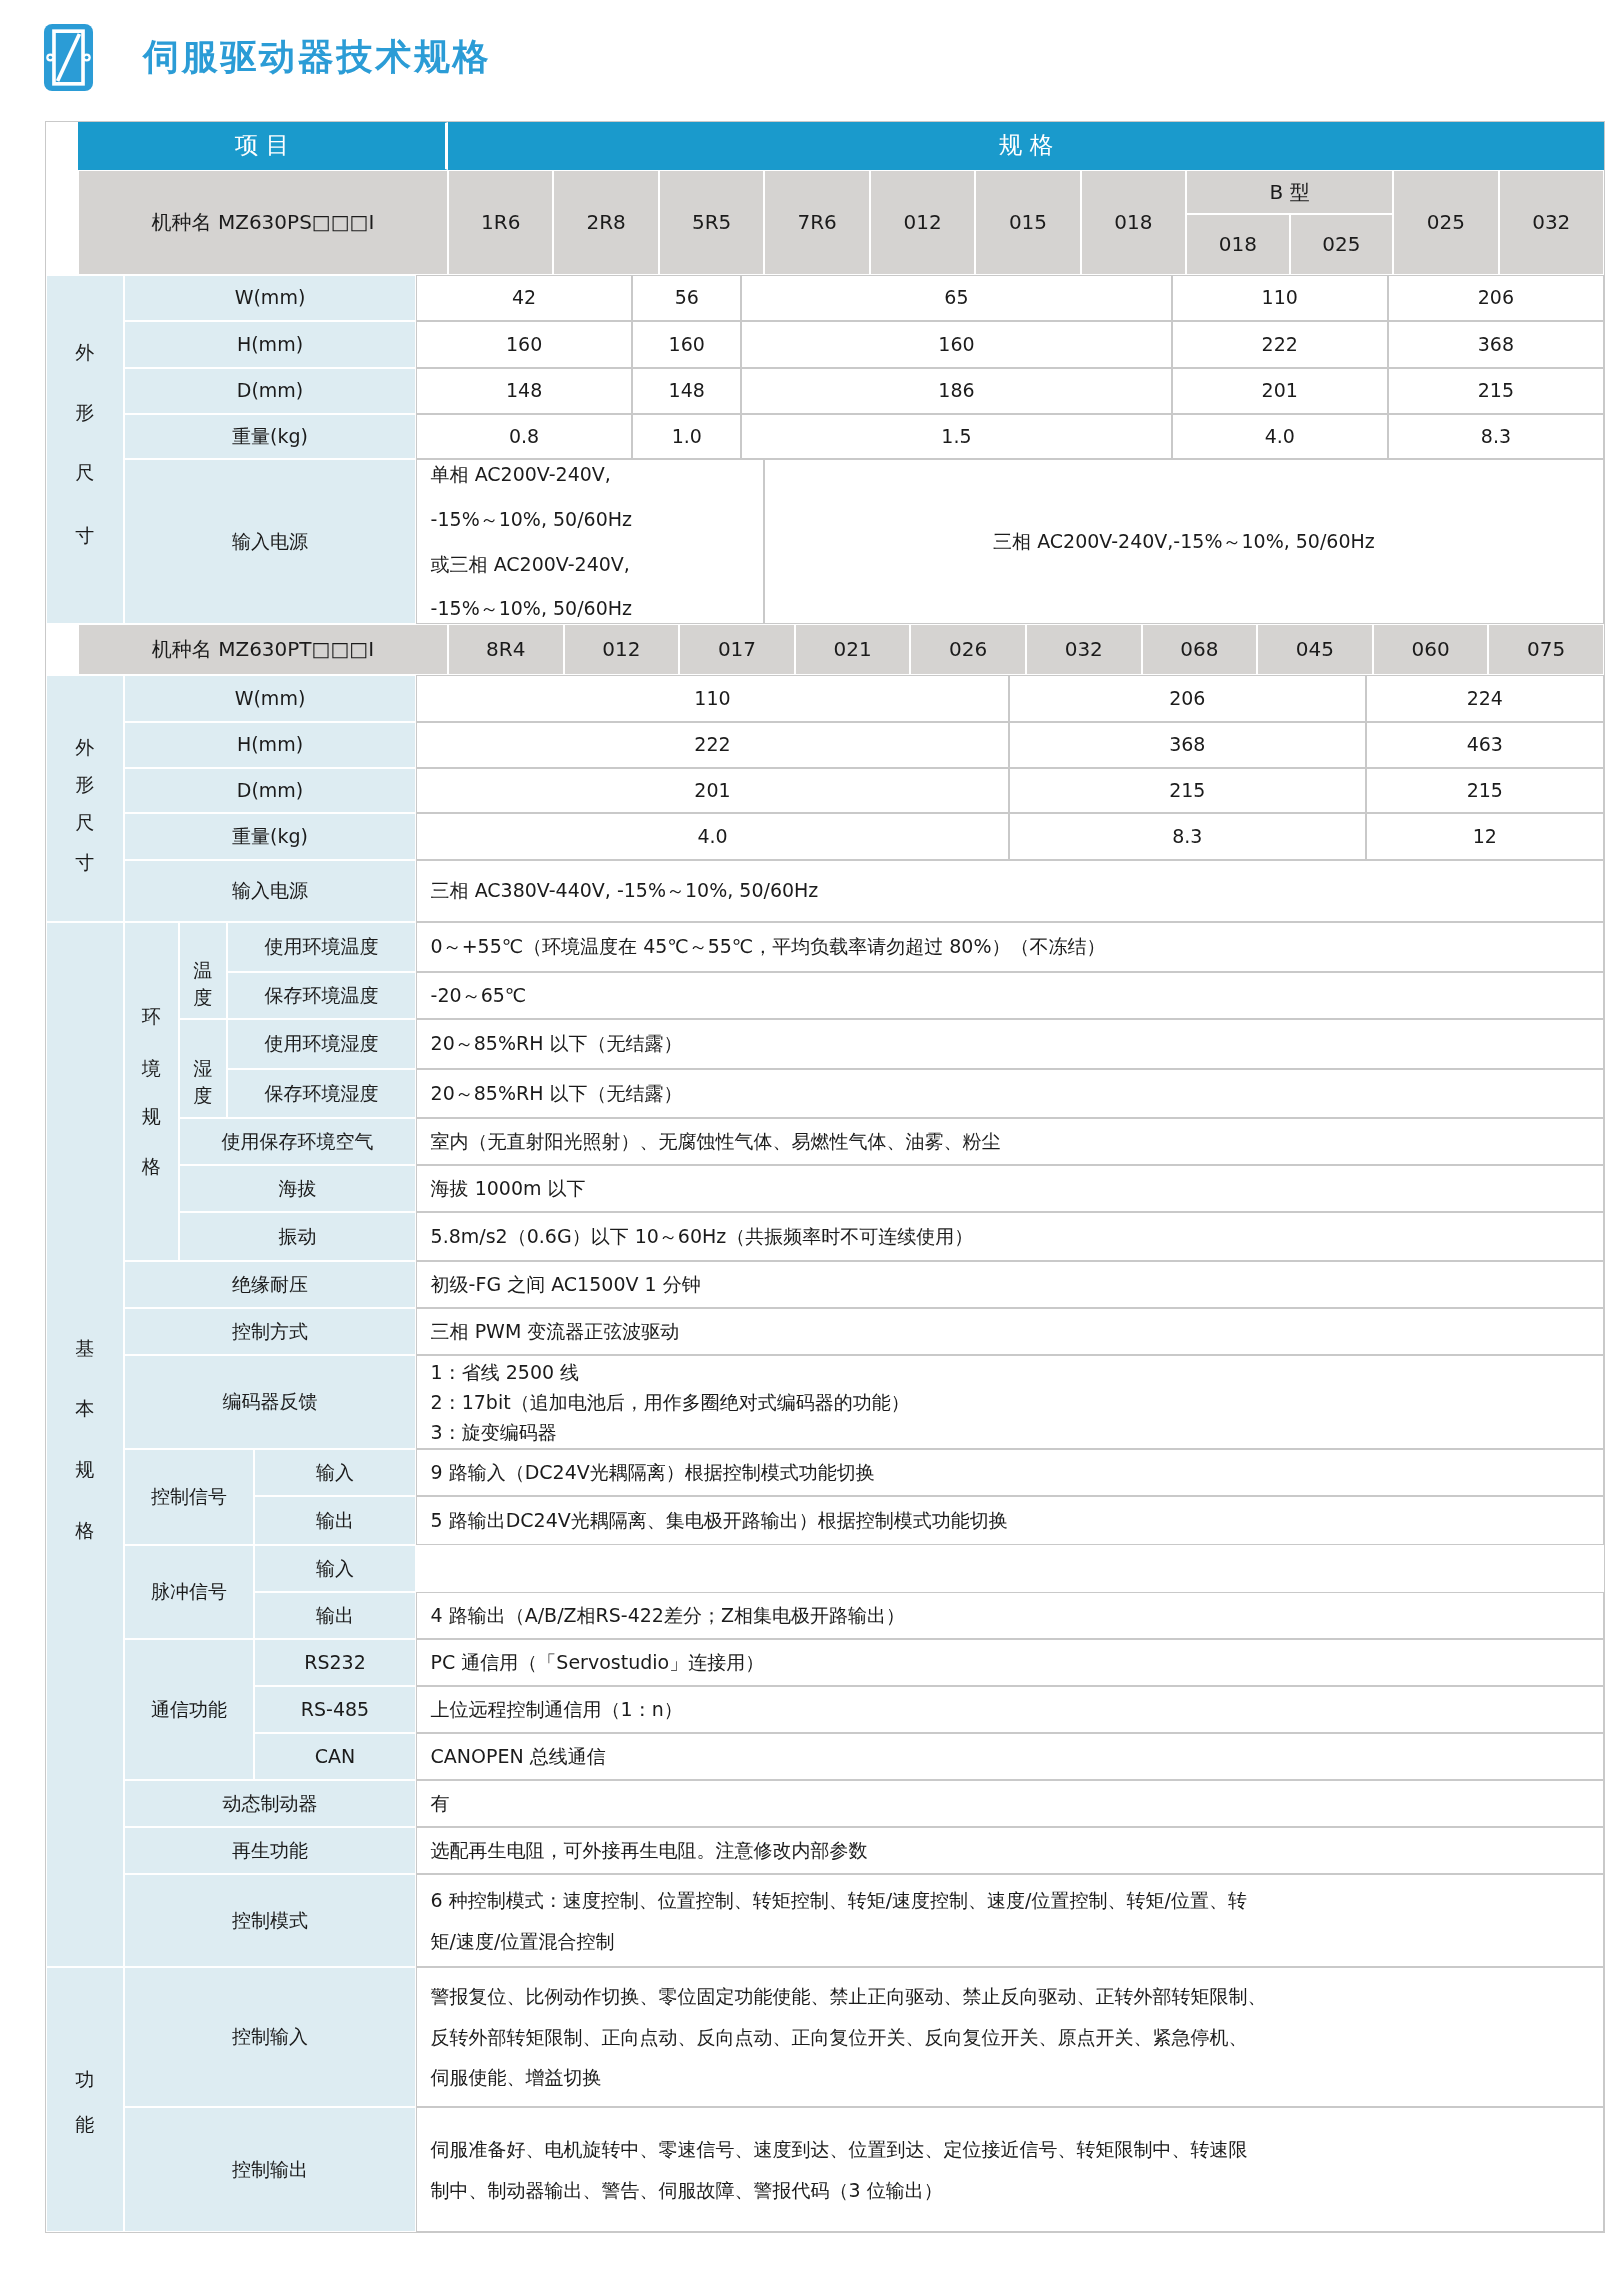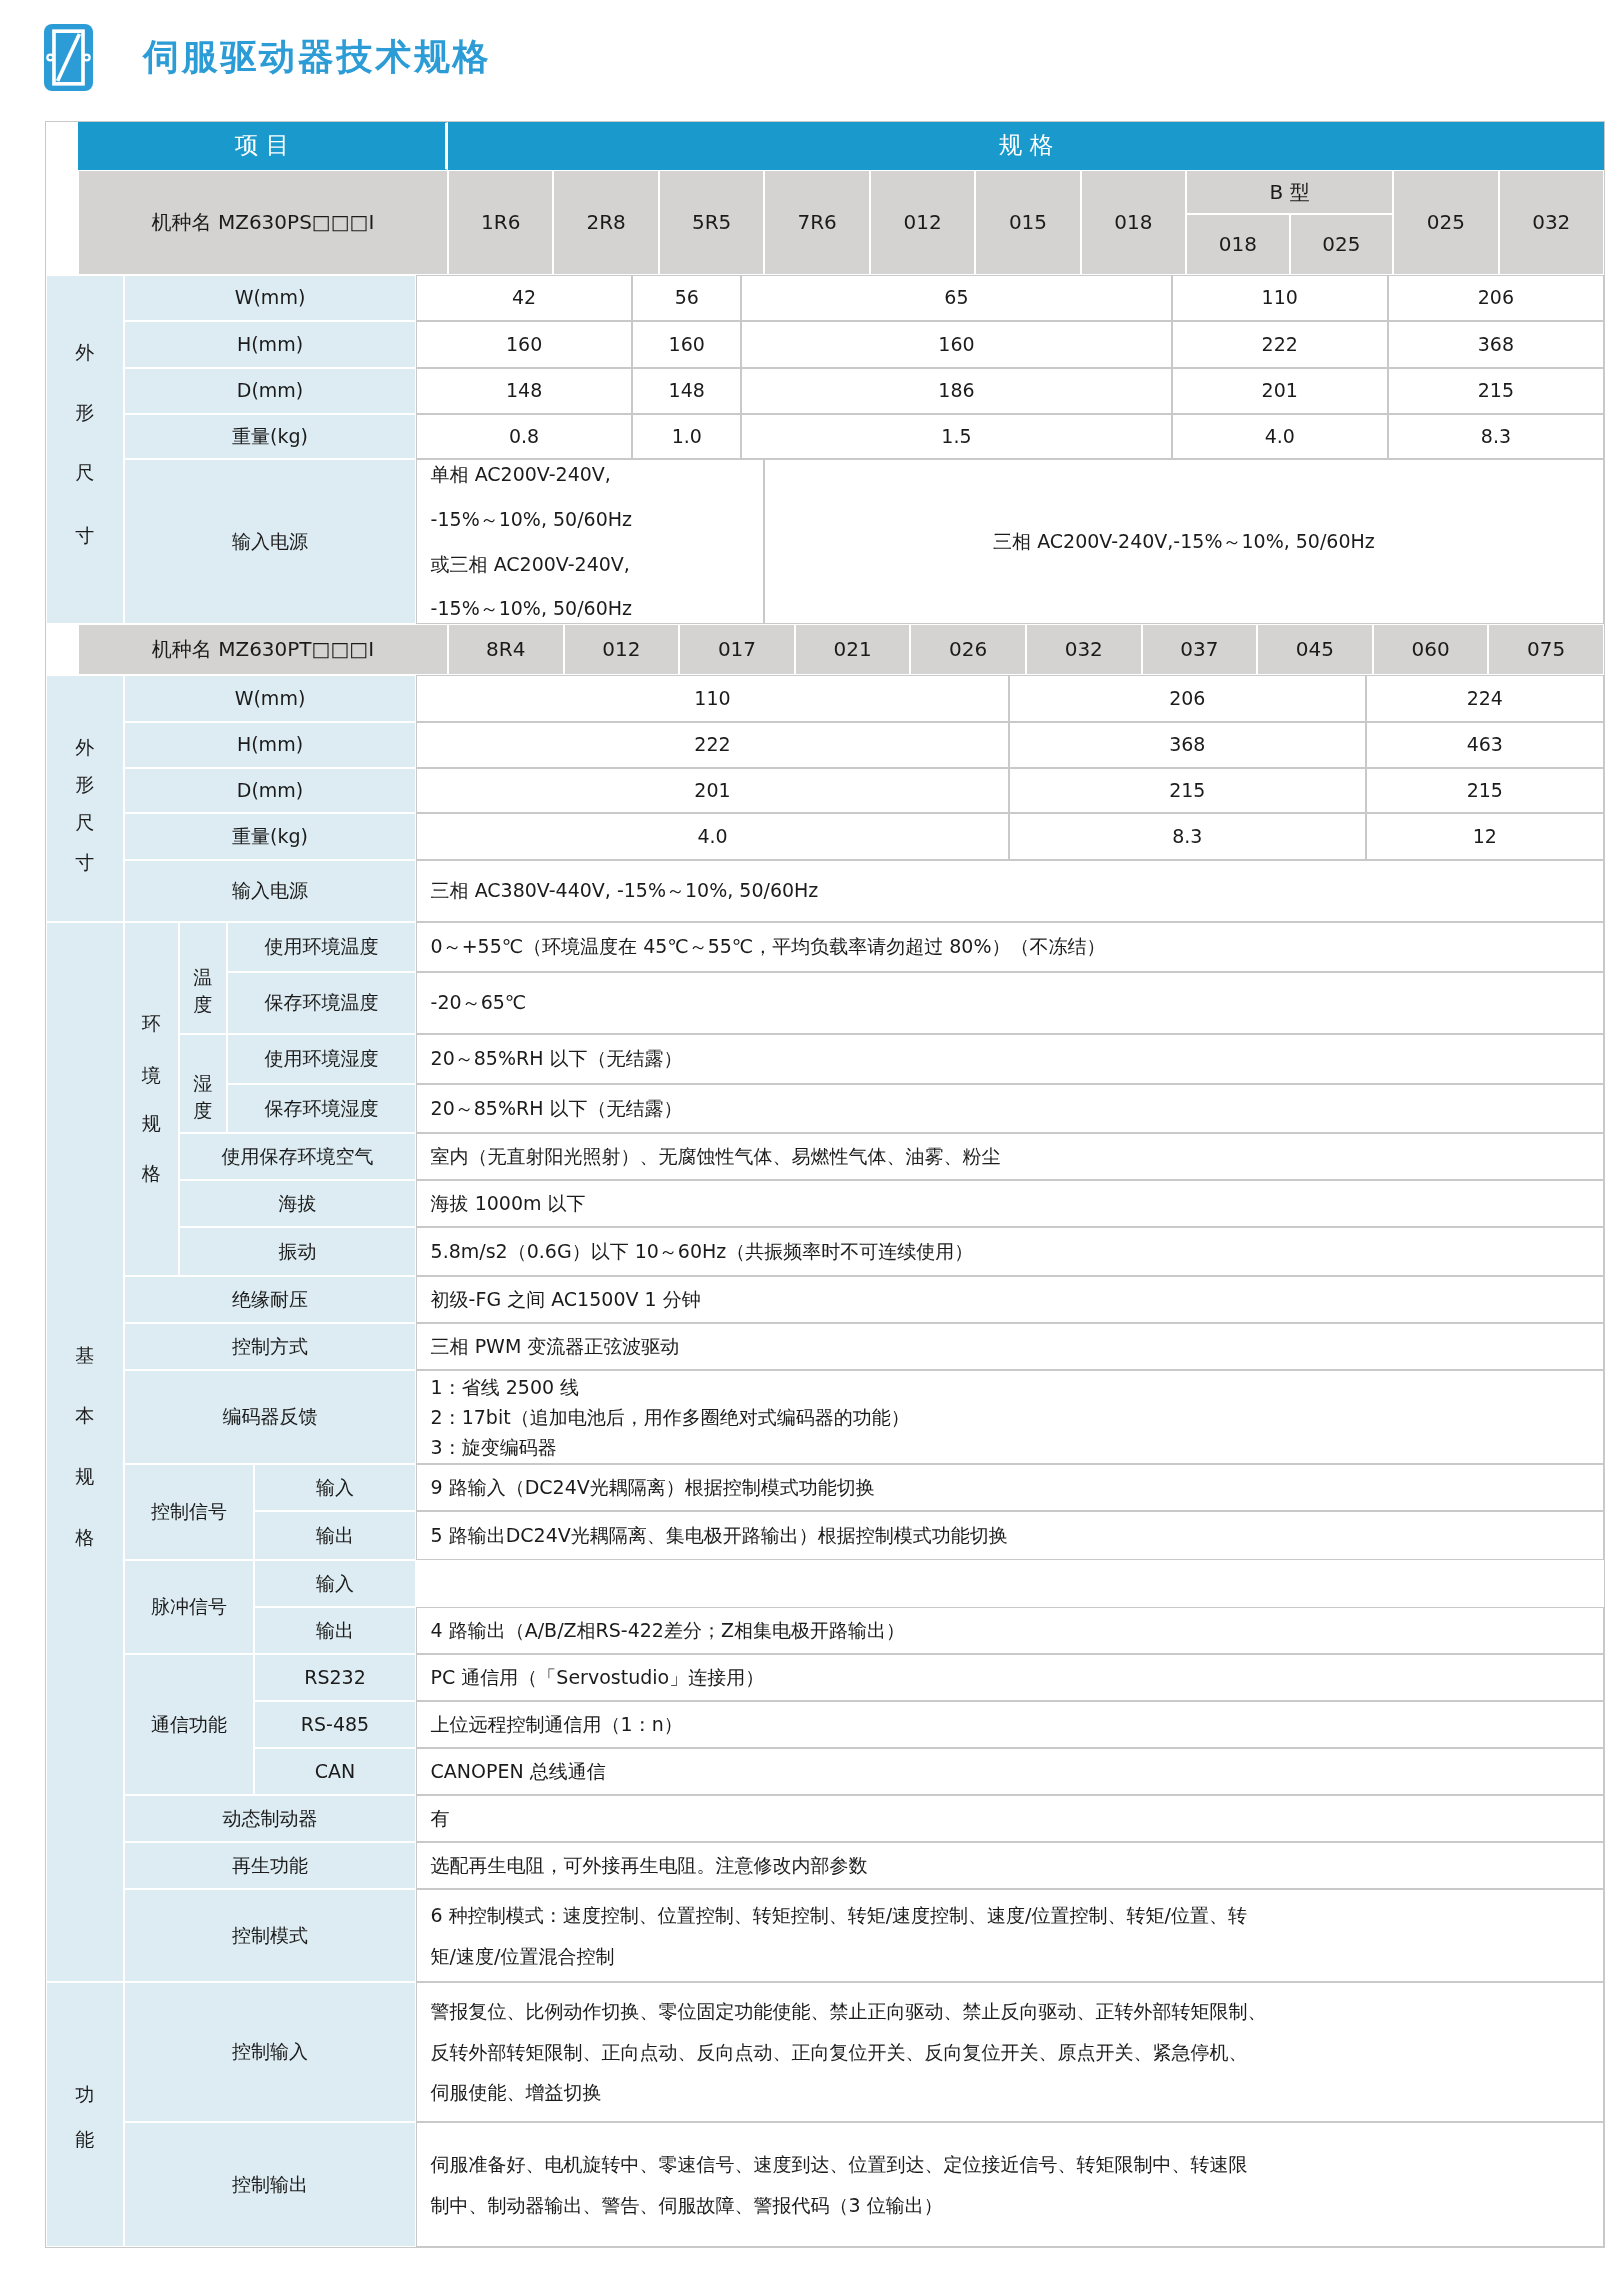--- a/index.html
+++ b/index.html
@@ -146,21 +146,21 @@
 
   <div class="row" style="height:51px">
     <div class="cell gry wM">机种名 MZ630PT□□□I</div>
     <div class="varea">
       <div class="cell gry u1">8R4</div>
       <div class="cell gry u1">012</div>
       <div class="cell gry u1">017</div>
       <div class="cell gry u1">021</div>
       <div class="cell gry u1">026</div>
       <div class="cell gry u1">032</div>
-      <div class="cell gry u1">037</div>
+      <div class="cell gry u1">068</div>
       <div class="cell gry u1">045</div>
       <div class="cell gry u1">060</div>
       <div class="cell gry u1">075</div>
     </div>
   </div>
 
   <div class="row">
     <div class="cell lbl wG vert ls20">外形尺寸</div>
     <div class="col grow">
       <div class="row" style="height:47px">
@@ -213,21 +213,21 @@
         <div class="col grow">
           <div class="row">
             <div class="cell lbl wE2 vert ls13">温度</div>
             <div class="col grow">
               <div class="row" style="height:50px">
                 <div class="cell lbl wE3">使用环境温度</div>
                 <div class="varea">
                     <div class="cell val u1 left">0～+55℃（环境温度在 45℃～55℃，平均负载率请勿超过 80%）（不冻结）</div>
                   </div>
               </div>
-              <div class="row" style="height:62px">
+              <div class="row" style="height:47px">
                 <div class="cell lbl wE3">保存环境温度</div>
                 <div class="varea">
                     <div class="cell val u1 left">-20～65℃</div>
                   </div>
               </div>
             </div>
           </div>
           <div class="row">
             <div class="cell lbl wE2 vert ls13">湿度</div>
             <div class="col grow">

